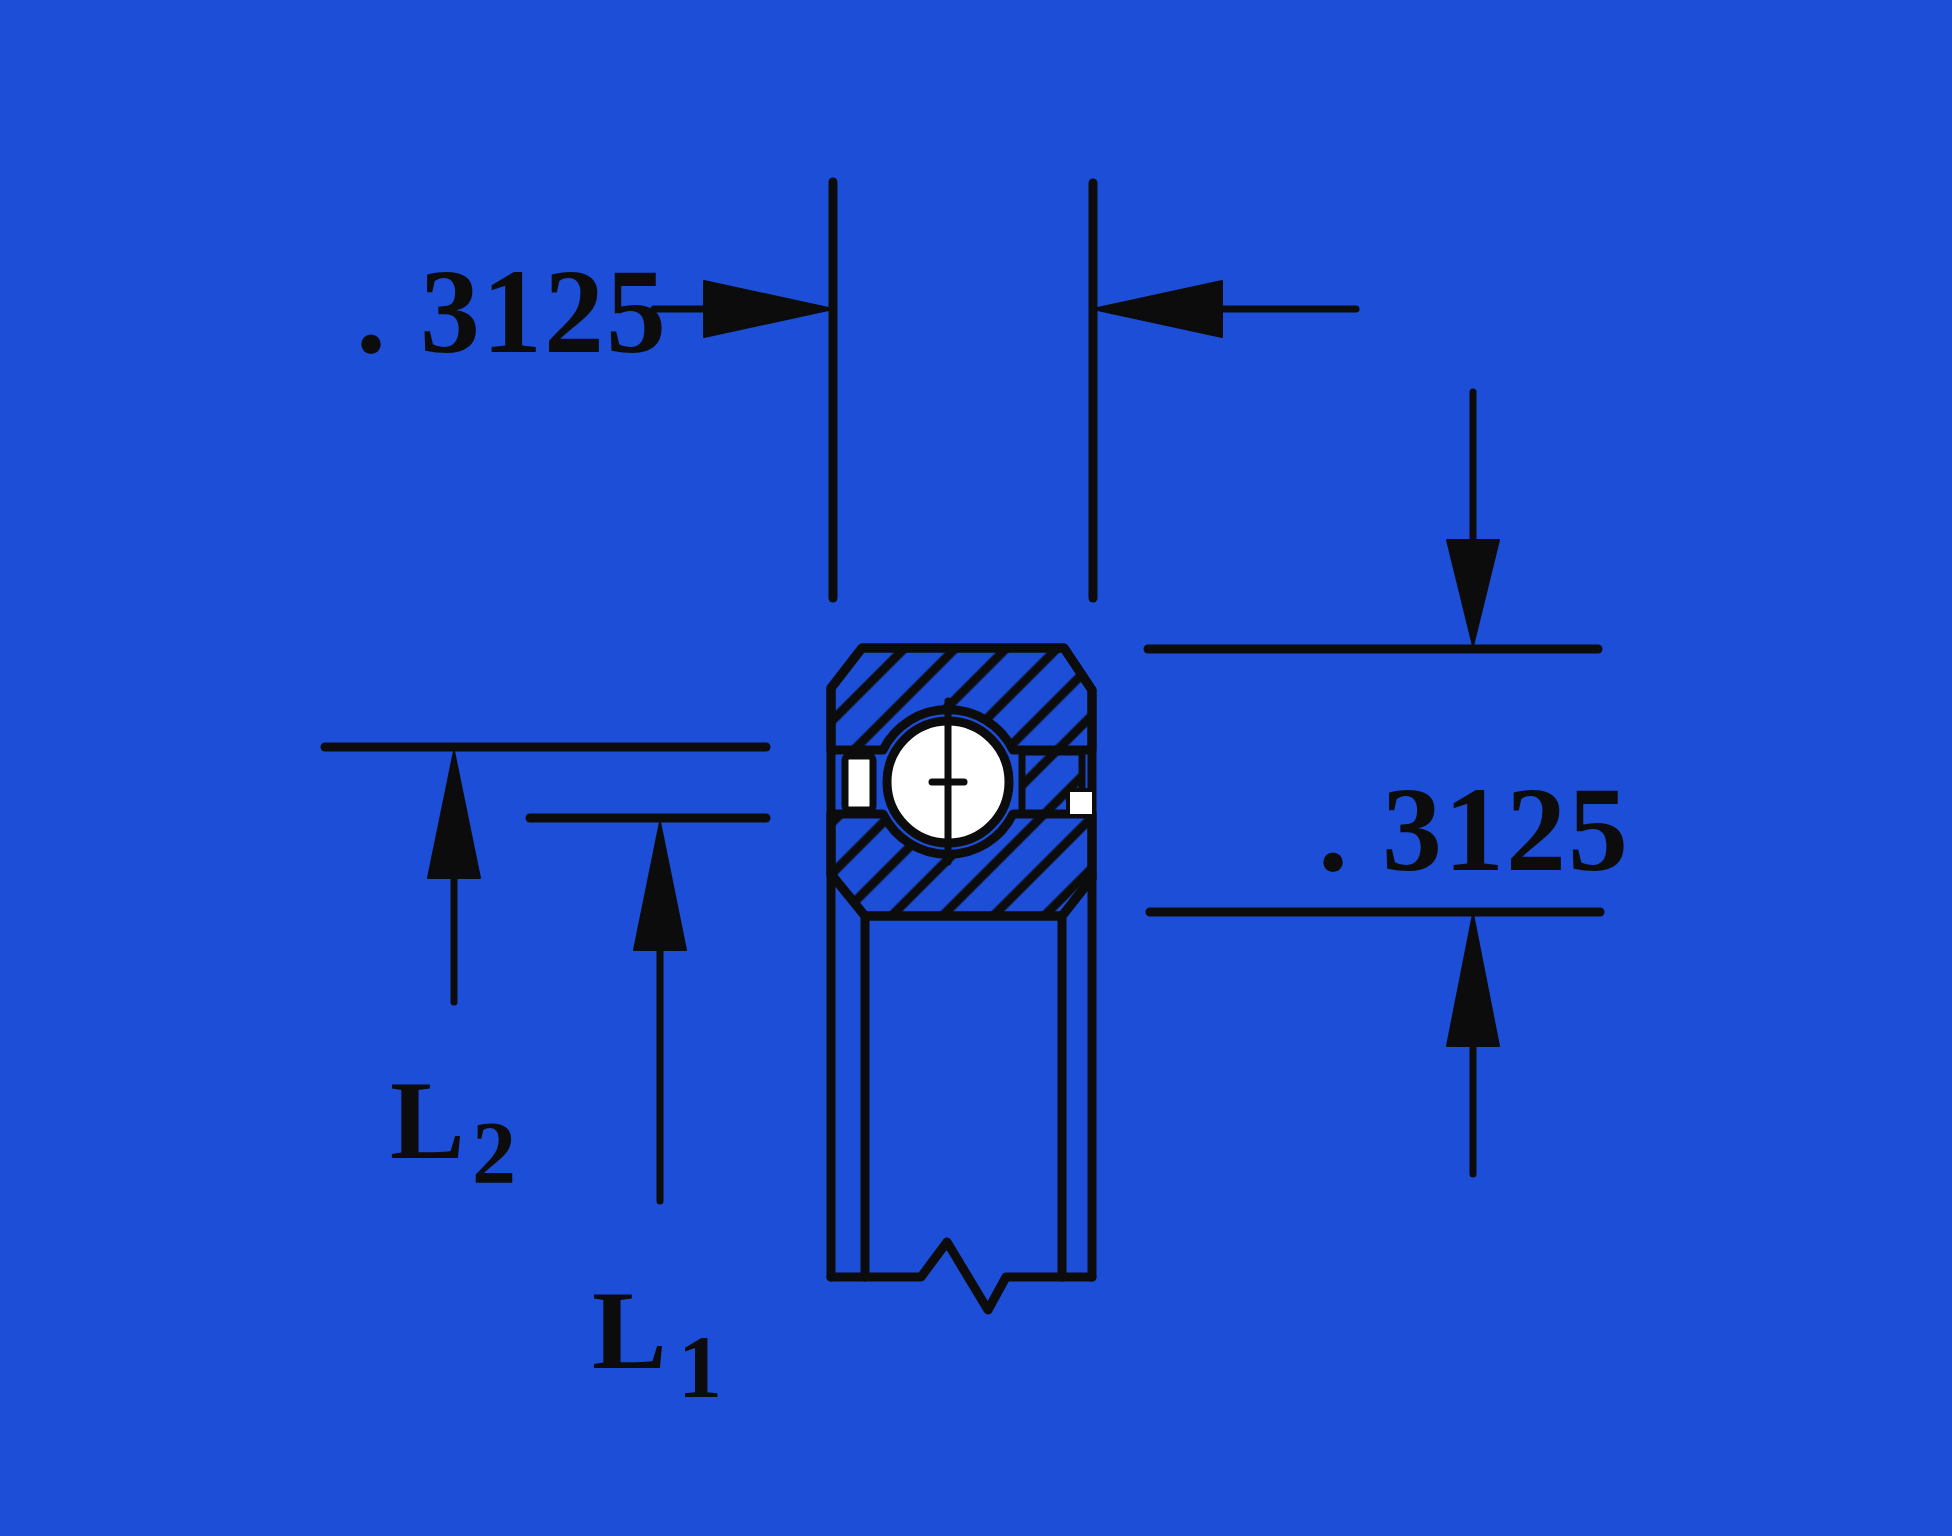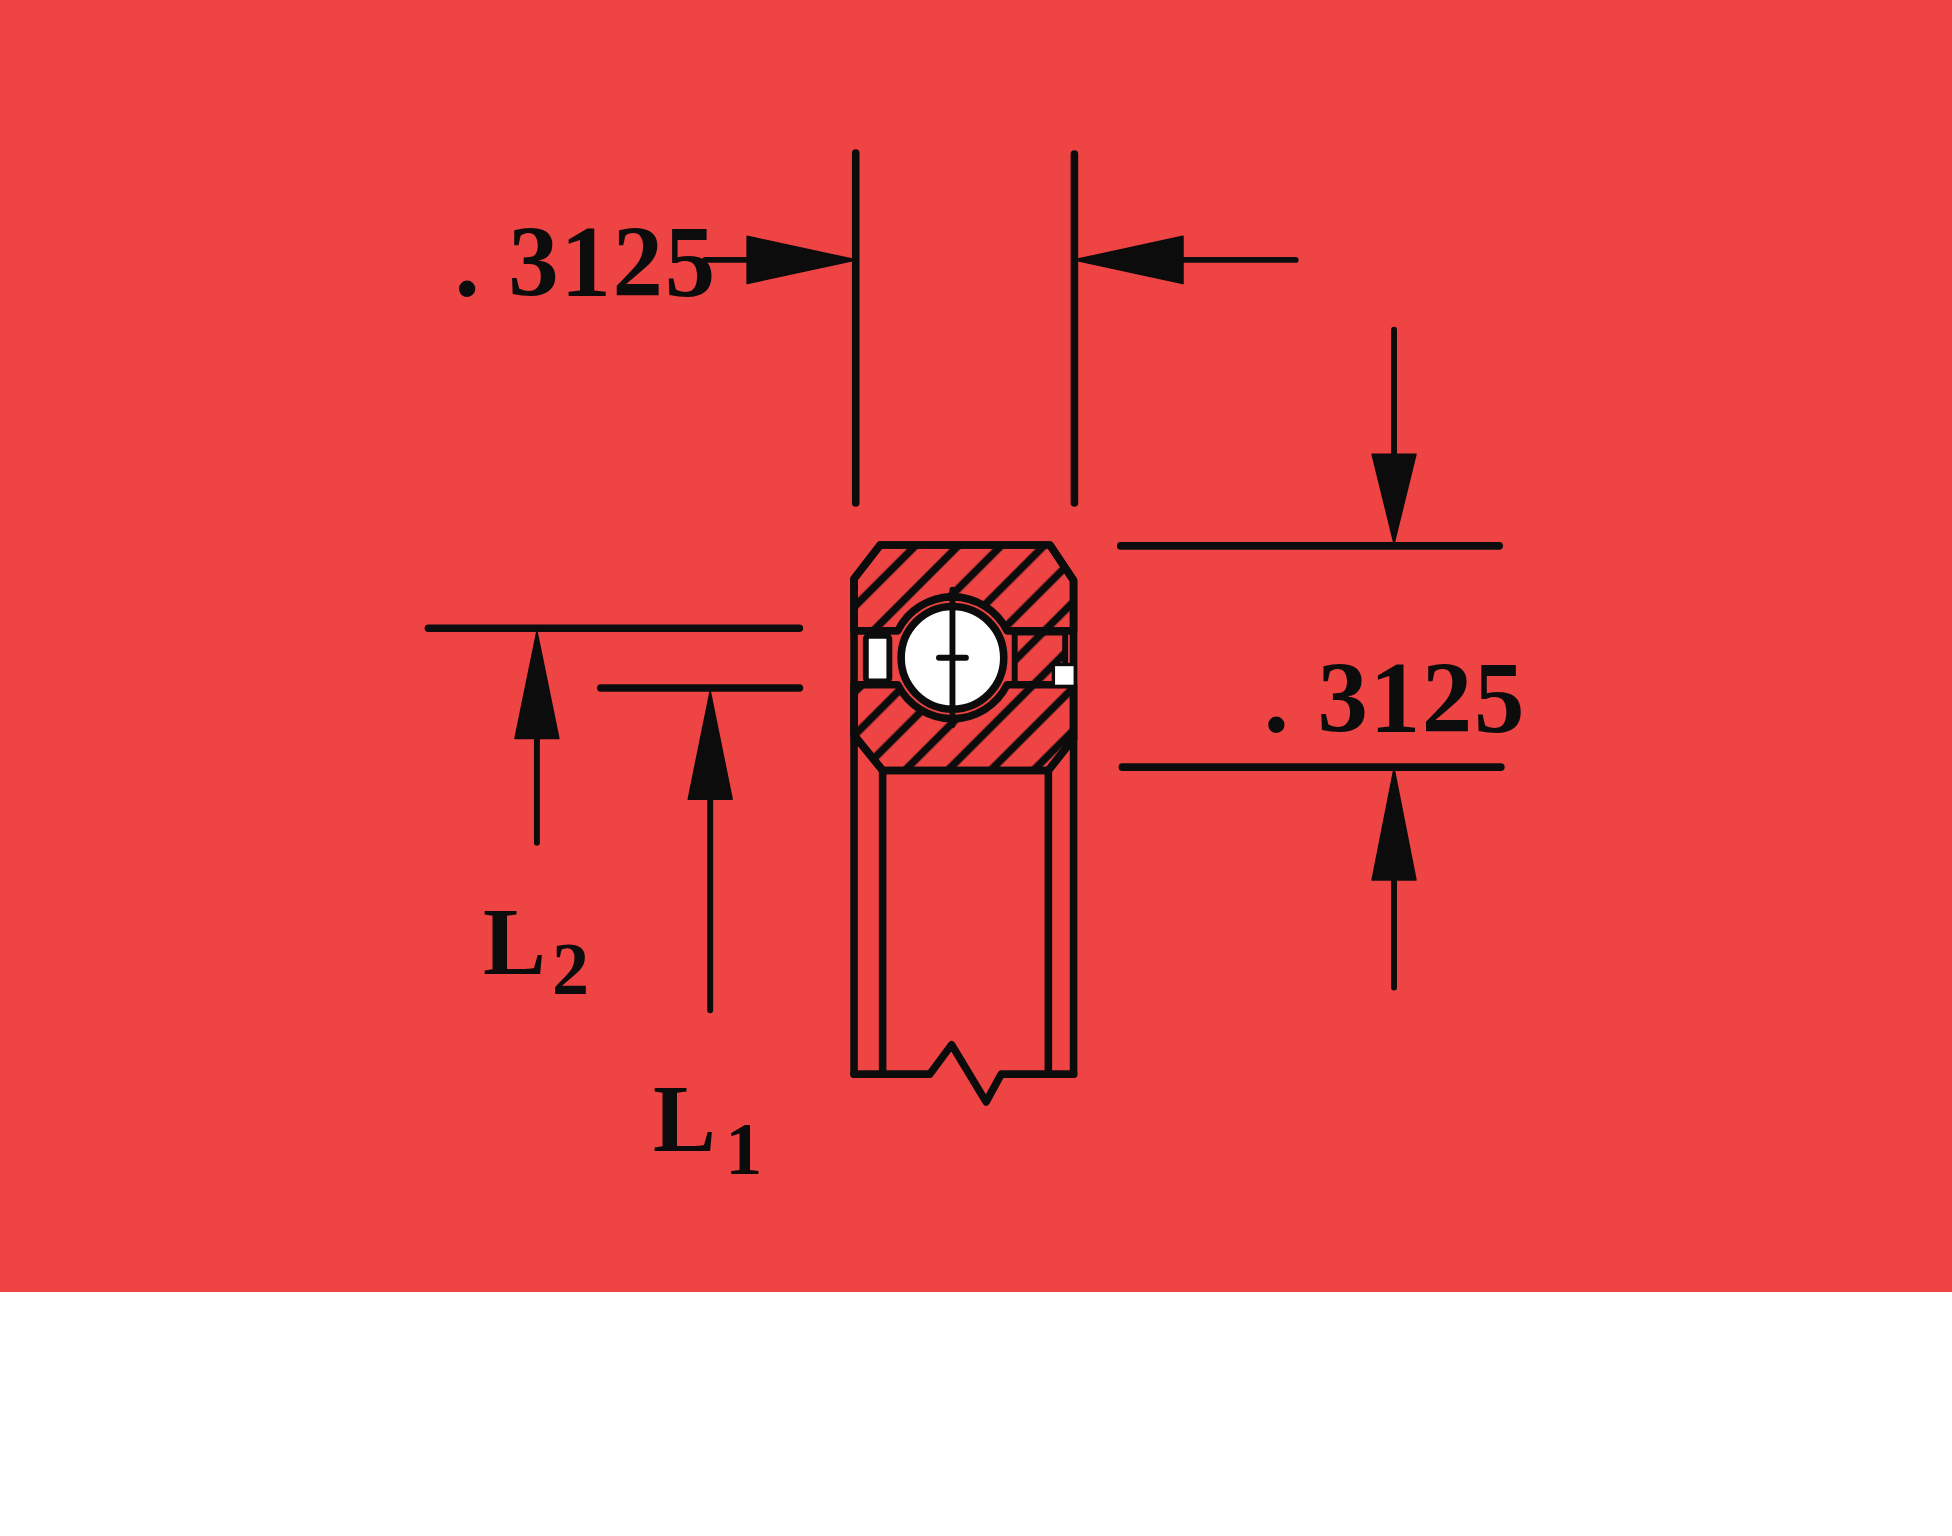--- a/index.html
+++ b/index.html
@@ -4,22 +4,22 @@
 <style>
   html, body {
     margin: 0;
     padding: 0;
     background: #ffffff;
     font-family: "Liberation Serif", "DejaVu Serif", serif;
   }
   .stage {
     position: relative;
     width: 1952px;
-    height: 1292px;
-    background: #ef4444;
+    height: 1536px;
+    background: #1d4ed8;
     overflow: hidden;
   }
   svg { display: block; width: 100%; height: 100%; }
   .ln {
     fill: none;
     stroke: #0c0c0c;
     stroke-width: 9;
     stroke-linecap: round;
     stroke-linejoin: round;
   }

